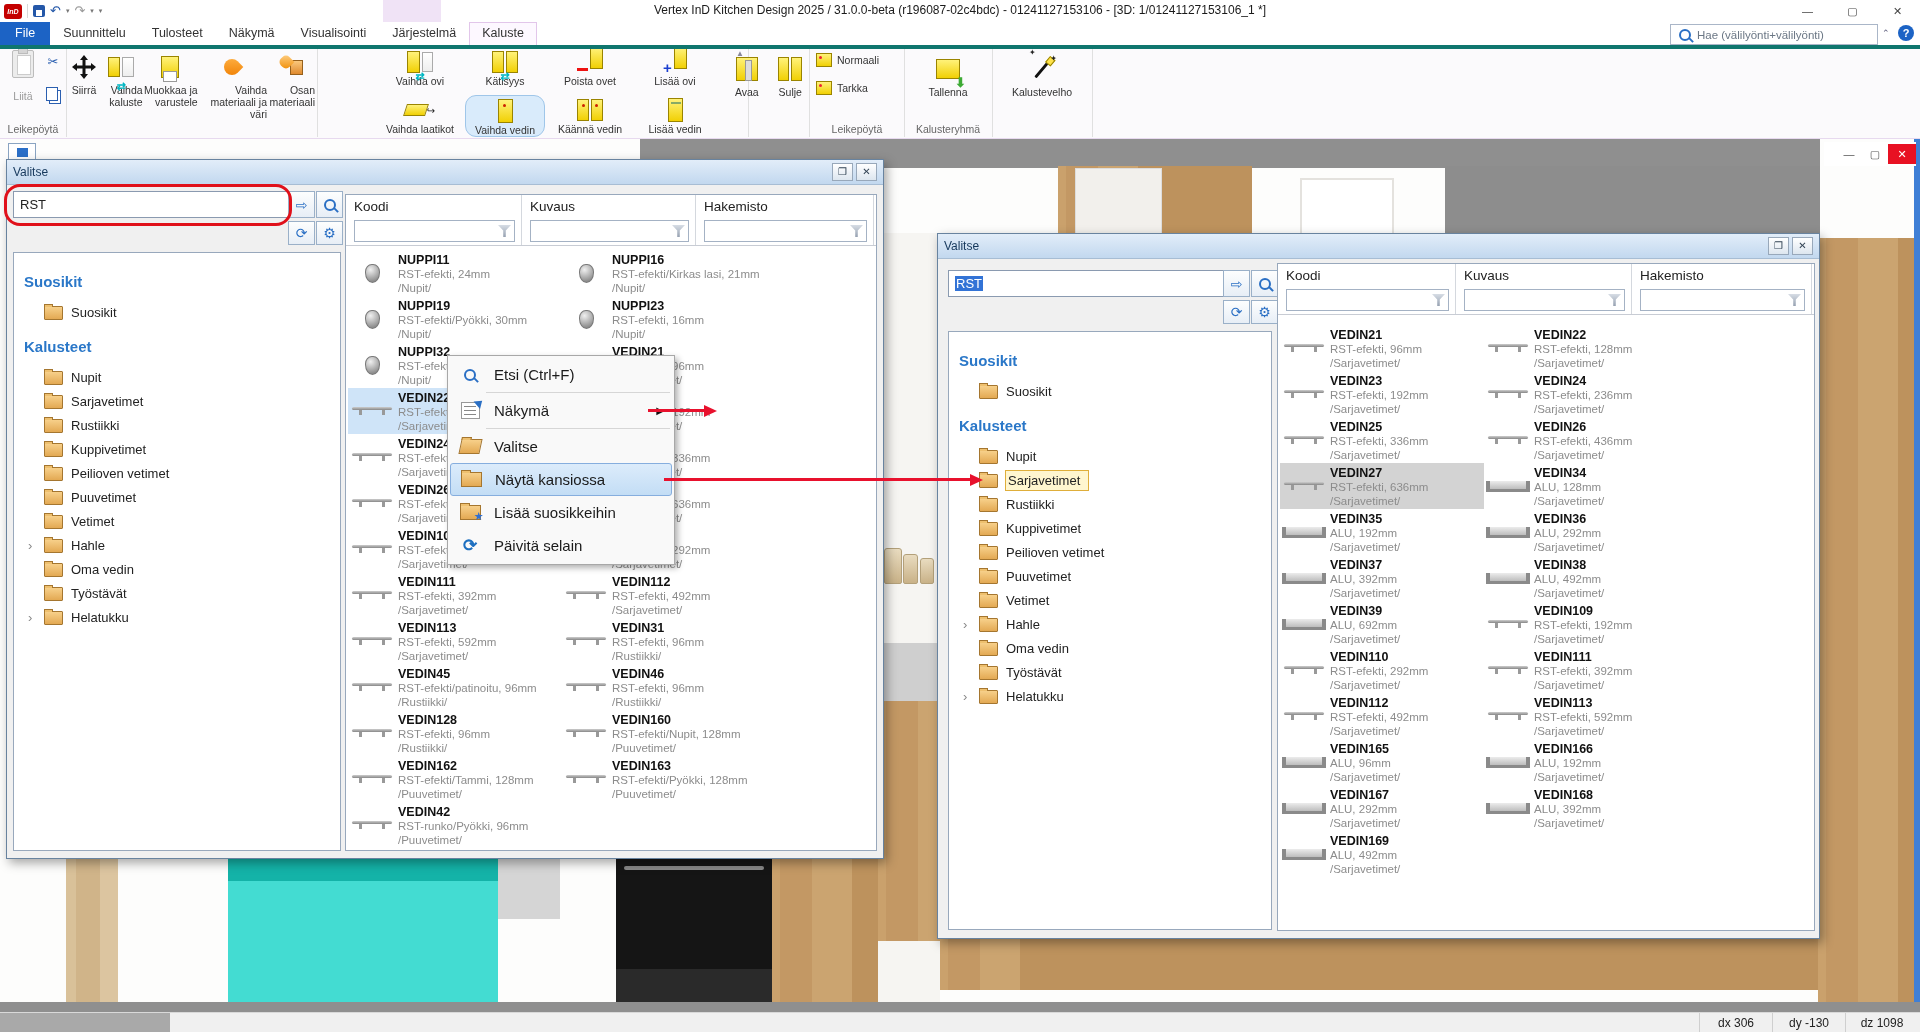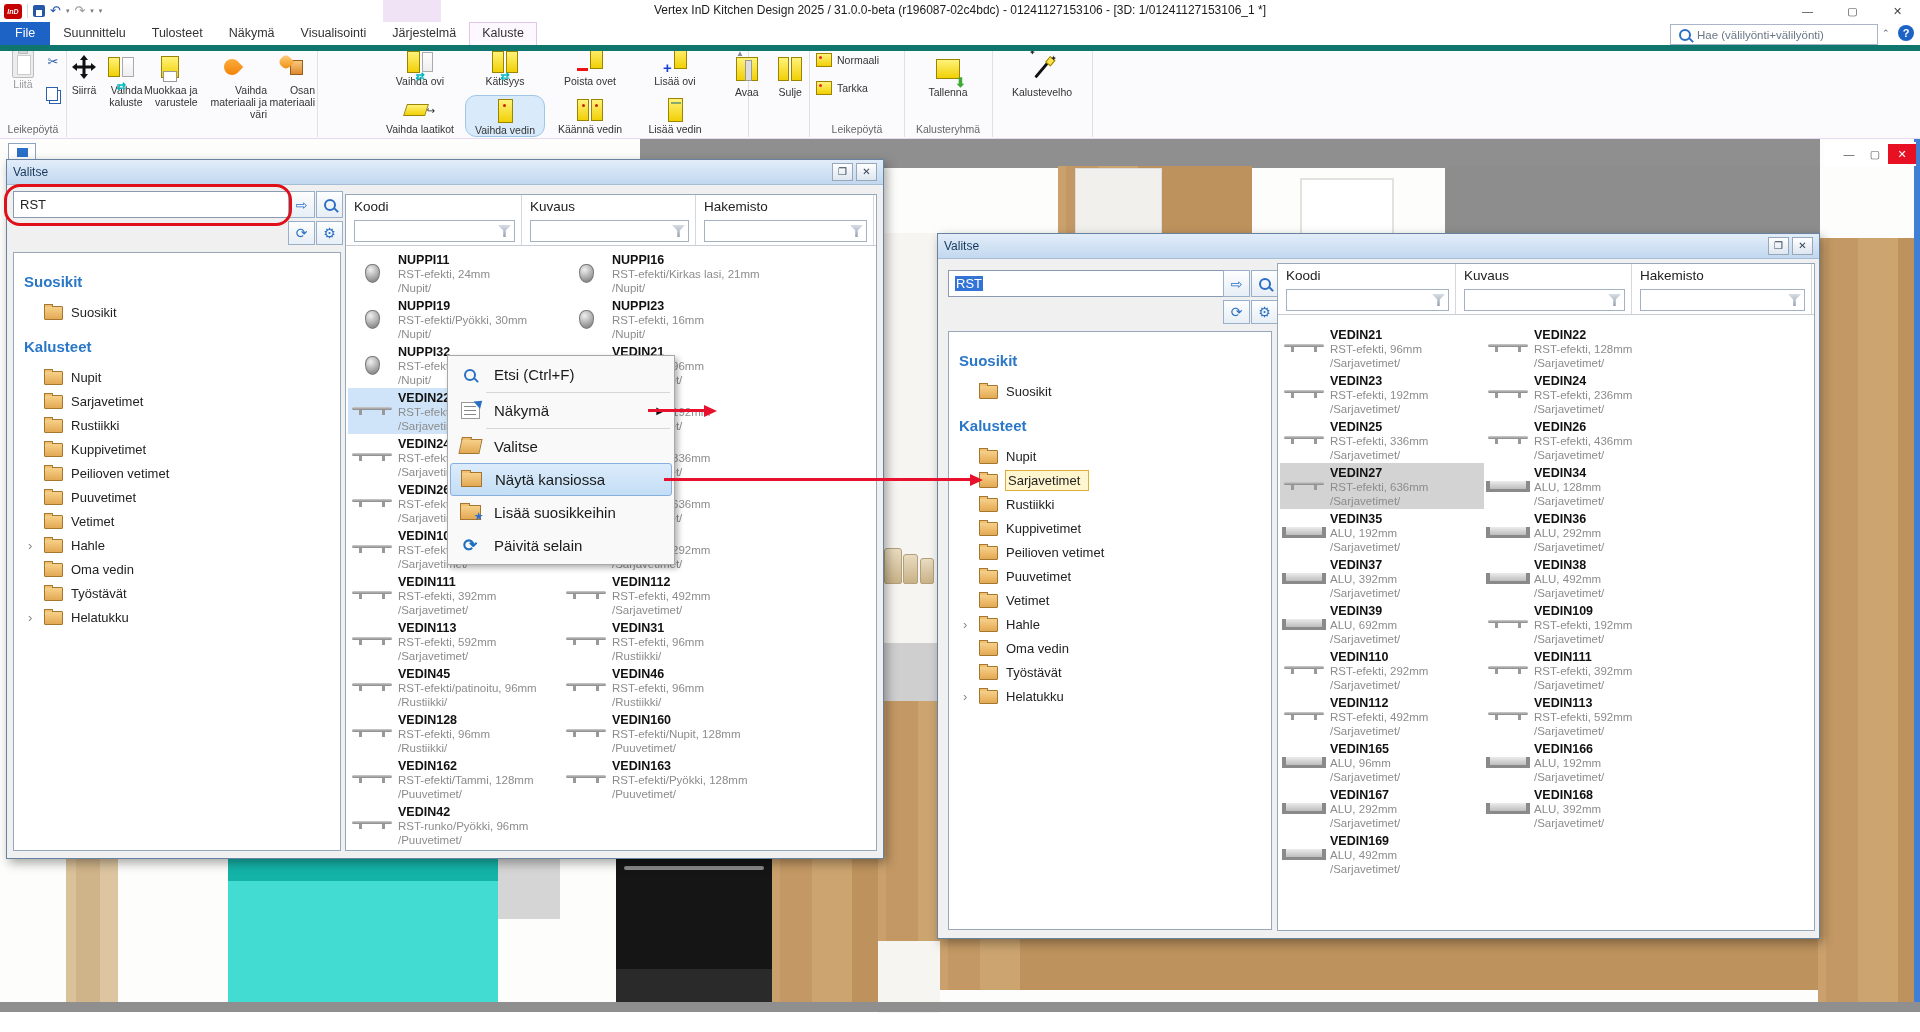--- a/index.html
+++ b/index.html
@@ -13,21 +13,21 @@
   .qico{font-size:13px;line-height:14px;color:#2457a8}
   .qico.gray{color:#9a9a9a}
   .qcaret{font-size:7px;color:#777}
   .floppy{width:12px;height:12px;background:#2457a8;border-radius:2px;position:relative}
   .floppy::after{content:"";position:absolute;left:3px;top:5px;width:6px;height:6px;background:#fff}
   #app-title{position:absolute;left:430px;top:3px;width:1060px;text-align:center;font-size:12px;color:#1a1a1a;white-space:nowrap}
   .winbtns{position:absolute;right:0;top:0;display:flex;height:22px}
   .winbtn{width:45px;height:22px;display:flex;align-items:center;justify-content:center;font-size:11px;color:#444}
   .lav-block{position:absolute;left:383px;top:0;width:58px;height:22px;background:#f0e3f6}
   
-  #tabrow{position:absolute;left:0;top:22px;width:1920px;height:23px;background:#ffffff;border-bottom:6px solid #0f766e;z-index:50}
+  #tabrow{position:absolute;left:0;top:22px;width:1920px;height:23px;background:#ffffff;border-bottom:4px solid #0f766e;z-index:50}
   #tabs{position:absolute;left:0;top:0;height:23px;display:flex}
   .tab{padding:4px 13px 0 13px;font-size:12.5px;color:#333;height:19px}
   .tab.file{background:#1c63c5;color:#fff;padding:4px 15px 0 15px}
   .tab.active{background:#fdf8ff;border:1px solid #e2c6ea;border-bottom:none;padding:3px 12px 0 12px}
   .ribbon-search{position:absolute;left:1670px;top:2px;width:198px;height:19px;border:1px solid #aab6c8;background:#fff;display:flex;align-items:center;gap:6px;padding-left:8px;font-size:11.5px;color:#6b7785}
   .mag{width:8px;height:8px;border:2px solid #2a6fc4;border-radius:50%;position:relative;flex:none}
   .mag::after{content:"";position:absolute;width:6px;height:2px;background:#2a6fc4;transform:rotate(45deg);right:-5px;bottom:-2px}
   .srch-chev{position:absolute;left:1882px;top:6px;font-size:9px;color:#557}
   .srch-help{position:absolute;left:1898px;top:3px;width:16px;height:16px;border-radius:50%;background:#1c63c5;color:#fff;font-size:11px;font-weight:bold;text-align:center;line-height:16px}
   
@@ -37,21 +37,21 @@
   .rbtn-lg{display:flex;flex-direction:column;align-items:center;font-size:10.5px;color:#333;text-align:right;line-height:12px}
   .ric{height:34px;display:flex;align-items:center;justify-content:center;gap:2px;position:relative;margin-top:3px}
   .cab{display:inline-block;background:linear-gradient(#fff27a,#f1d004);border:1px solid #9a8400;box-sizing:border-box}
   .cab.white{background:linear-gradient(#fff,#eee);border-color:#aaa}
   .cyan-arrows{font-size:11px;color:#00b7c3;font-weight:bold;line-height:8px}
   .g1{left:0;width:66px}
   .liita{position:absolute;left:6px;top:5px;width:34px}
   .clip{width:20px;height:26px;background:#ececec;border:1px solid #bcbcbc;border-radius:2px;position:relative;margin:0 auto}
   .clip::before{content:"";position:absolute;left:5px;top:-3px;width:8px;height:4px;background:#d5d5d5;border:1px solid #bcbcbc}
   .clip::after{content:"";position:absolute;left:4px;top:4px;width:12px;height:18px;background:#fff;border:1px solid #ccc}
-  .liita .lbl{font-size:10.5px;color:#9a9a9a;text-align:center;margin-top:0}
+  .liita .lbl{font-size:10.5px;color:#9a9a9a;text-align:center;margin-top:12px}
   .smico{position:absolute;left:44px;width:18px;height:18px;font-size:13px;color:#2b5fb0;text-align:center;line-height:18px}
   .copyico{width:10px;height:12px;border:1px solid #2b5fb0;background:#fff;box-shadow:3px 3px 0 -1px #fff,3px 3px 0 0 #2b5fb0;margin:2px}
   .g2{left:66px;width:252px;display:flex;justify-content:space-between;padding:2px 2px 0 2px;box-sizing:border-box}
   .g3{left:318px;width:430px}
   .drow{position:absolute;left:62px;display:flex;gap:5px}
   .dbtn{width:80px;display:flex;flex-direction:column;align-items:center;font-size:10.5px;color:#333}
   .dbtn .ric{height:26px;margin-top:2px}
   .dbtn.sel{background:#d9ebfb;border:1px solid #9fc6e9;border-radius:11px;box-sizing:border-box}
   .scrollup{position:absolute;right:4px;top:4px;font-size:8px;color:#889}
   .g4{left:722px;width:88px;display:flex;gap:6px;padding:4px 0 0 6px;box-sizing:border-box}
@@ -1129,14 +1129,22 @@
       </div>
     </div>
 
 
   <div class="ann redoval" style="left:4px;top:184px;width:282px;height:36px"></div>
   <div class="ann aline" style="left:648px;top:409px;width:56px"></div>
   <div class="ann ahead" style="left:704px;top:405px"></div>
   <div class="ann aline" style="left:664px;top:478px;width:306px"></div>
   <div class="ann ahead" style="left:970px;top:474px"></div>
 
+  <div id="statusbar">
+    <div class="sb-dark"></div>
+    <div class="sb-cells" id="sbcells">
+        <div class="sb-cell">dx 306</div>
+        <div class="sb-cell">dy -130</div>
+        <div class="sb-cell">dz 1098</div>
+      </div>
+  </div>
 
 </div>
 
 </body></html>

